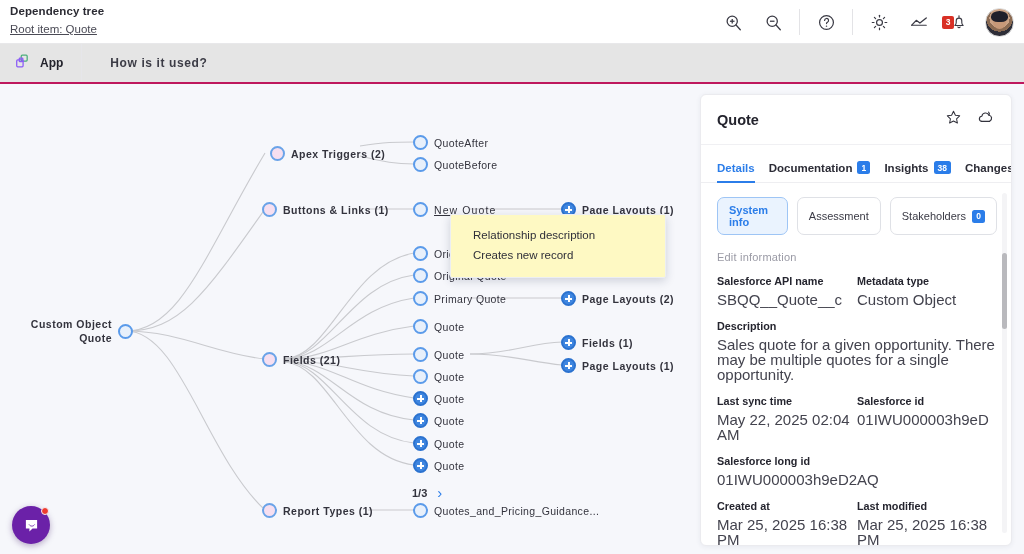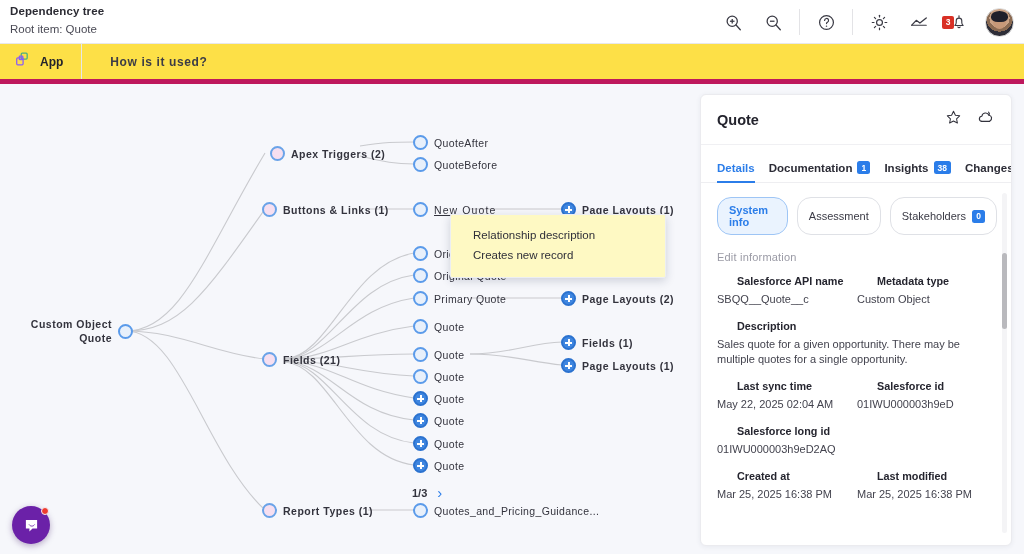--- a/index.html
+++ b/index.html
@@ -18,21 +18,21 @@
     width: 1024px; height: 44px;
     background: #ffffff;
     border-bottom: 1px solid #e8e8ea;
   }
   .topbar-titles { position: absolute; left: 10px; top: 4px; }
   .app-title {
     font-size: 11.5px; font-weight: bold; color: #2b2b33;
     letter-spacing: .1px; line-height: 15px;
   }
   .app-subtitle {
-    font-size: 11.5px; color: #4a4a55; line-height: 15px; margin-top: 3px;
+    font-size: 11.5px; color: #4a4a55; line-height: 15px; margin-top: 3px; text-decoration: underline;
   }
   .topbar-actions {
     position: absolute; right: 8px; top: 0; height: 44px;
     display: flex; align-items: center; gap: 0px;
   }
   .icon-btn {
     width: 40px; height: 40px;
     display: flex; align-items: center; justify-content: center;
     cursor: pointer; background: none; border: none; padding: 0;
   }
@@ -62,21 +62,21 @@
   .avatar::before {
     content: ""; position: absolute; left: 50%; top: 8%;
     width: 17px; height: 11px; margin-left: -8.5px;
     border-radius: 50% 50% 40% 40%; background: #20202b; z-index: 2;
   }
 
   
   .tabbar {
     position: absolute; top: 44px; left: 0;
     width: 1024px; height: 40px;
-    background: #fde047; border-bottom: 5px solid #be185d;
+    background: #e5e5e5; border-bottom: 2px solid #be185d;
     display: flex; align-items: stretch;
   }
   .tab-app {
     display: flex; align-items: center; gap: 9px;
     padding: 0 18px 0 14px;
     border-right: 1px solid #e6e6ea;
     cursor: pointer;
   }
   .tab-app-label { font-size: 12px; font-weight: bold; color: #23232c; }
   .tab {
@@ -198,41 +198,41 @@
     border-radius: 2.5px; padding: 1.5px 4px; line-height: 10px;
     min-width: 13px; text-align: center;
   }
 
   .panel-body {
     padding: 14px 14px 0 16px; position: relative;
     height: 364px; overflow: hidden;
   }
   .seg-row { display: flex; gap: 9px; margin-bottom: 16px; }
   .seg {
-    border: 1px solid #dfe1e6; border-radius: 14px;
+    border: 1px solid #dfe1e6; border-radius: 7px;
     font-size: 11px; color: #3a3a45; background: #fff;
     padding: 6px 11px; cursor: pointer;
     display: flex; align-items: center; gap: 6px;
   }
   .seg.active {
     border-color: #9ec5f5; background: #eaf3fe; color: #2b7de9; font-weight: bold;
   }
   .edit-info {
     font-size: 11px; color: #9a9aa5; margin-bottom: 12px; letter-spacing: .2px;
   }
   .field-grid {
     display: flex; gap: 0; margin-bottom: 13px;
   }
   .fcol { width: 148px; }
   .fcol.wide { width: 296px; }
   .flabel {
-    font-size: 10.8px; font-weight: bold; color: #25252f; margin-bottom: 5px; margin-left: 20px;
+    font-size: 10.8px; font-weight: bold; color: #25252f; margin-bottom: 5px;
   }
   .fvalue {
-    font-size: 11px; color: #43434e; line-height: 15px;
+    font-size: 15px; color: #43434e; line-height: 15px;
   }
   .panel-scroll {
     position: absolute; right: 4px; top: 70px;
     width: 5px; height: 76px; border-radius: 3px; background: #b9b9bd;
     cursor: pointer;
   }
   .panel-scroll-track {
     position: absolute; right: 4px; top: 10px;
     width: 5px; height: 340px; border-radius: 3px; background: #f4f4f6;
   }

